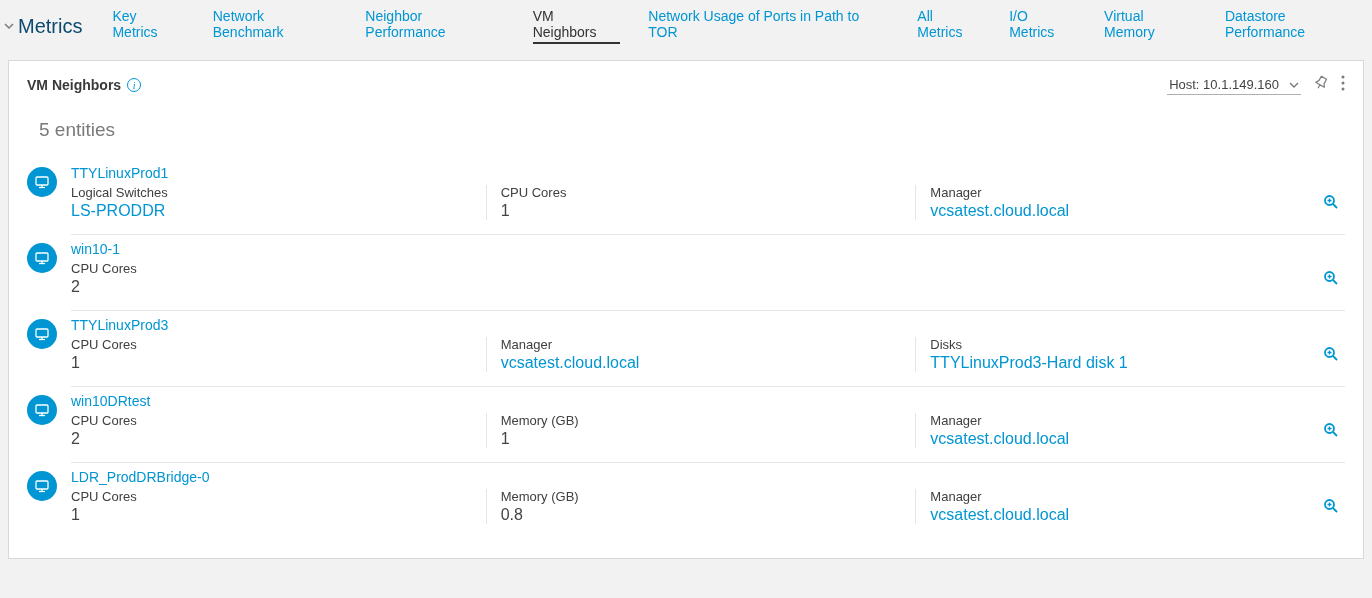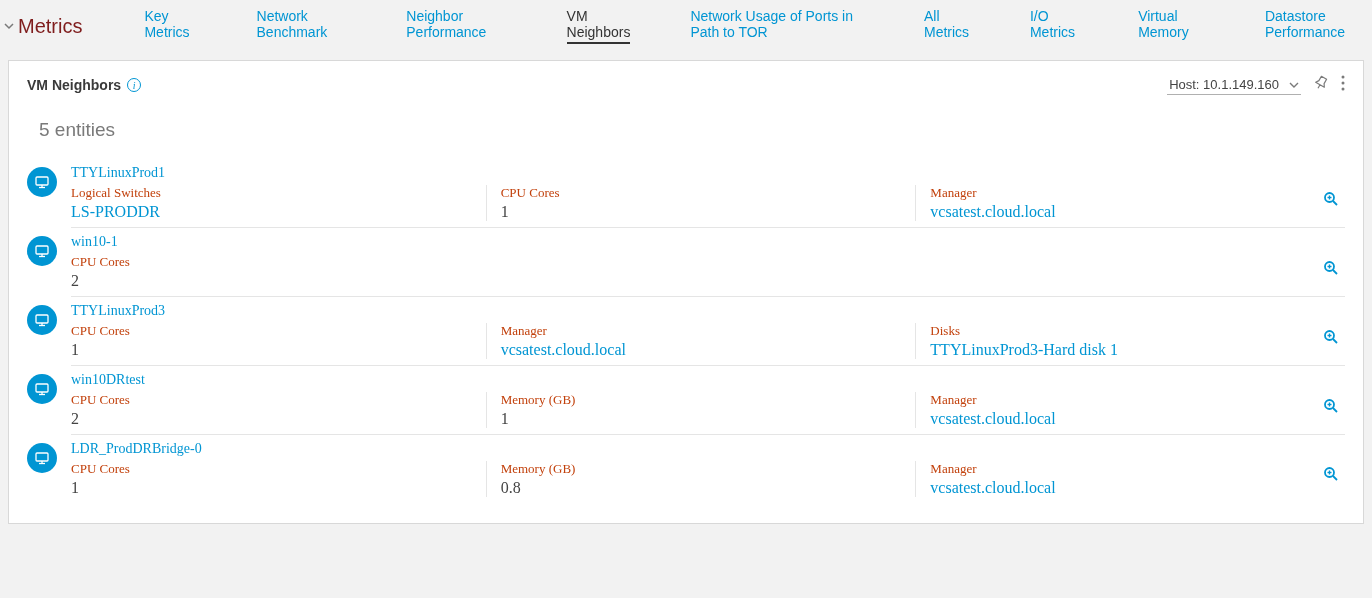--- a/index.html
+++ b/index.html
@@ -16,41 +16,40 @@
     padding: 8px 4px 6px 4px;
   }
   .metrics-title-wrap {
     display: flex;
     align-items: center;
     gap: 4px;
     padding-right: 30px;
   }
   .metrics-title {
     font-size: 20px;
-    color: #7f1d1d;
+    color: #0c4a6e;
     font-weight: 400;
   }
   .chevron {
     width: 10px;
     height: 10px;
     display: flex;
     align-items: center;
   }
   .tabs {
     display: flex;
     gap: 28px;
     align-items: center;
   }
   .tab {
     color: #0095d3;
     font-size: 14px;
     cursor: pointer;
     padding-bottom: 2px;
     border-bottom: 2px solid transparent;
-    margin-left: 32px;
   }
   .tab.active {
     color: #333333;
     border-bottom: 2px solid #333333;
   }
   .panel {
     background: #ffffff;
     border: 1px solid #d8d8d8;
     margin: 10px 8px 8px 8px;
     padding: 14px 18px 20px 18px;
@@ -126,22 +125,21 @@
     border-radius: 50%;
     display: flex;
     align-items: center;
     justify-content: center;
     margin-right: 14px;
     margin-top: 2px;
   }
   .entity-body {
     flex: 1;
     border-bottom: 1px solid #e5e5e5;
-    padding-bottom: 6px;
-    font-family: Liberation Serif, serif;
+    padding-bottom: 14px;
   }
   .entity-row:last-child .entity-body { border-bottom: none; }
   .entity-name {
     color: #0095d3;
     font-size: 14px;
     font-weight: 500;
     margin-bottom: 4px;
     cursor: pointer;
     display: inline-block;
   }
@@ -151,21 +149,21 @@
   .col {
     border-left: 1px solid #e5e5e5;
     padding: 0 14px;
     flex: 1;
   }
   .col:first-child {
     border-left: none;
     padding-left: 0;
   }
   .col-label {
-    color: #c2410c;
+    color: #404040;
     font-size: 13px;
     margin-bottom: 2px;
   }
   .col-value {
     color: #444;
     font-size: 16px;
   }
   .col-value.link {
     color: #0095d3;
     cursor: pointer;

